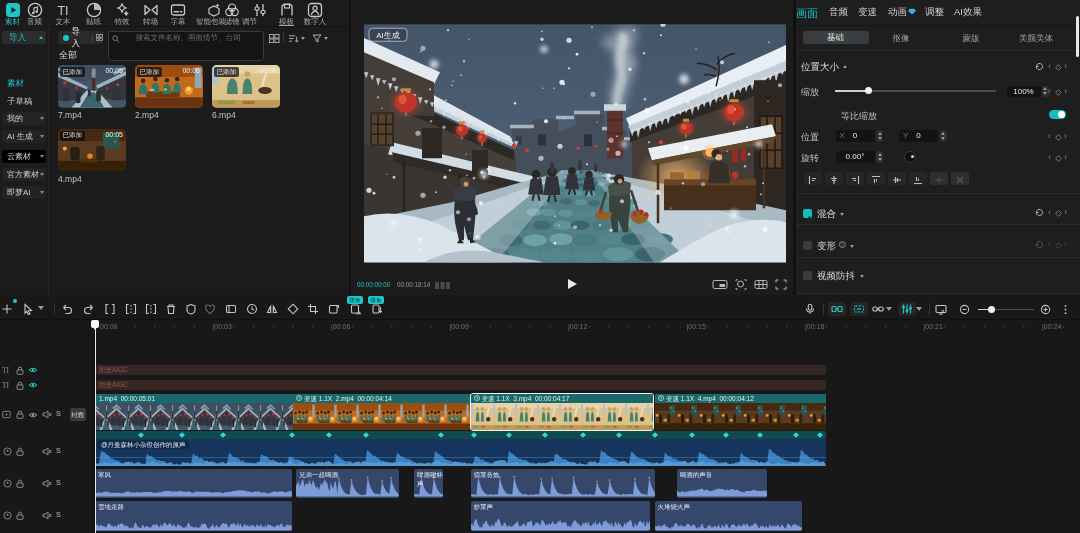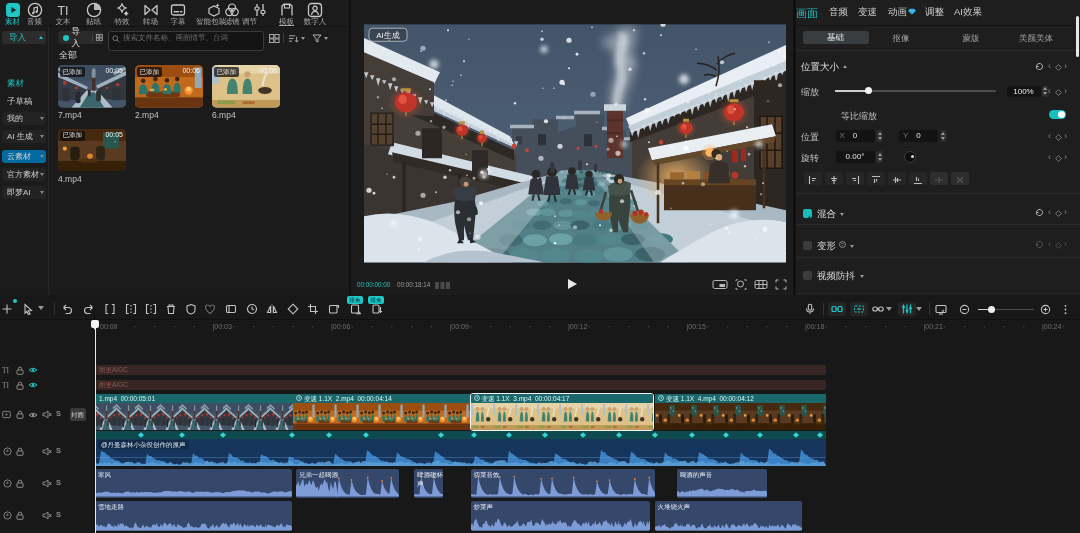--- a/index.html
+++ b/index.html
@@ -170,39 +170,39 @@
 <div class="abs" style="left:0;top:26px;width:349px;height:1px;background:#141414;"></div>
 <div class="abs" style="left:0;top:26px;width:49px;height:269px;background:#1b1b1b;border-right:1px solid #252525;">
 <div class="abs" style="left:2px;top:5px;width:44px;height:13px;background:#2c2c2c;border-radius:3px;color:#20c5c5;font-size:8.5px;line-height:13px;padding-left:7px;">导入</div>
 <span class="abs" style="left:39px;top:9.5px;width:0;height:0;border-left:2.5px solid transparent;border-right:2.5px solid transparent;border-bottom:3.5px solid #20c5c5;"></span>
 <div class="abs" style="left:7px;top:52px;font-size:8.5px;color:#20c5c5;">素材</div>
 <div class="abs" style="left:7px;top:70px;font-size:8.5px;color:#cfcfcf;">子草稿</div>
 <div class="abs" style="left:2px;top:86px;width:44px;height:13px;background:#232323;border-radius:3px;color:#cfcfcf;font-size:8px;line-height:13px;padding-left:5px;white-space:nowrap;">我的</div>
 <span class="abs" style="left:40px;top:91px;width:0;height:0;border-left:2.5px solid transparent;border-right:2.5px solid transparent;border-top:3.5px solid #888;"></span>
 <div class="abs" style="left:2px;top:104px;width:44px;height:13px;background:#232323;border-radius:3px;color:#cfcfcf;font-size:8px;line-height:13px;padding-left:5px;white-space:nowrap;">AI 生成</div>
 <span class="abs" style="left:40px;top:109px;width:0;height:0;border-left:2.5px solid transparent;border-right:2.5px solid transparent;border-top:3.5px solid #888;"></span>
-<div class="abs" style="left:2px;top:124px;width:44px;height:13px;background:#0369a1;border-radius:3px;color:#cfcfcf;font-size:8px;line-height:13px;padding-left:5px;white-space:nowrap;">云素材</div>
+<div class="abs" style="left:2px;top:124px;width:44px;height:13px;background:#000000;border-radius:3px;color:#cfcfcf;font-size:8px;line-height:13px;padding-left:5px;white-space:nowrap;">云素材</div>
 <span class="abs" style="left:40px;top:129px;width:0;height:0;border-left:2.5px solid transparent;border-right:2.5px solid transparent;border-top:3.5px solid #888;"></span>
 <div class="abs" style="left:2px;top:142px;width:44px;height:13px;background:#232323;border-radius:3px;color:#cfcfcf;font-size:8px;line-height:13px;padding-left:5px;white-space:nowrap;">官方素材</div>
 <span class="abs" style="left:40px;top:147px;width:0;height:0;border-left:2.5px solid transparent;border-right:2.5px solid transparent;border-top:3.5px solid #888;"></span>
 <div class="abs" style="left:2px;top:160px;width:44px;height:13px;background:#232323;border-radius:3px;color:#cfcfcf;font-size:8px;line-height:13px;padding-left:5px;white-space:nowrap;">即梦AI</div>
 <span class="abs" style="left:40px;top:165px;width:0;height:0;border-left:2.5px solid transparent;border-right:2.5px solid transparent;border-top:3.5px solid #888;"></span>
 </div>
 <div class="abs" style="left:58px;top:31px;width:45px;height:13px;background:#2a2a2a;border-radius:3px;display:flex;align-items:center;">
         <span style="width:6px;height:6px;border-radius:50%;background:#20c5c5;margin-left:5px;"></span>
         <span style="color:#e8e8e8;font-size:8.5px;margin-left:3px;">导入</span>
         <span style="color:#555;margin-left:4px;font-size:8px;">|</span>
         <svg width="7" height="7" viewBox="0 0 10 10" style="margin-left:3px;">
           <rect x="0.5" y="0.5" width="4" height="4" fill="none" stroke="#bbb"></rect>
           <rect x="5.8" y="0.5" width="4" height="4" fill="none" stroke="#bbb"></rect>
           <rect x="0.5" y="5.8" width="4" height="4" fill="none" stroke="#bbb"></rect>
           <rect x="5.8" y="5.8" width="4" height="4" fill="none" stroke="#bbb"></rect>
         </svg>
       </div>
-<div class="abs" style="left:108px;top:31px;width:156px;height:20px;background:#141414;border:1px solid #3a3a3a;border-radius:3px;color:#6f6f6f;font-size:7.5px;line-height:11px;padding-left:14px;white-space:nowrap;overflow:hidden;">搜索文件名称、画面情节、台词<svg width="8" height="8" viewBox="0 0 10 10" style="position:absolute;left:3px;top:2.5px;">
+<div class="abs" style="left:108px;top:31px;width:156px;height:30px;background:#141414;border:1px solid #3a3a3a;border-radius:3px;color:#6f6f6f;font-size:7.5px;line-height:11px;padding-left:4px;white-space:nowrap;overflow:hidden;text-align:center;">搜索文件名称、画面情节、台词<svg width="8" height="8" viewBox="0 0 10 10" style="position:absolute;left:3px;top:2.5px;">
           <circle cx="4" cy="4" r="3" fill="none" stroke="#777" stroke-width="1.2"></circle>
           <path d="M6.3 6.3L9 9" stroke="#777" stroke-width="1.2"></path>
         </svg></div>
 <svg class="abs" style="left:269px;top:34px;" width="11" height="9" viewBox="0 0 12 10">
         <rect x="0.5" y="0.5" width="4.6" height="4" fill="none" stroke="#b5b5b5"></rect>
         <rect x="6.5" y="0.5" width="4.6" height="4" fill="none" stroke="#b5b5b5"></rect>
         <rect x="0.5" y="5.5" width="4.6" height="4" fill="none" stroke="#b5b5b5"></rect>
         <rect x="6.5" y="5.5" width="4.6" height="4" fill="none" stroke="#b5b5b5"></rect>
       </svg>
 <div class="abs" style="left:283px;top:33px;width:1px;height:10px;background:#3a3a3a;"></div>

